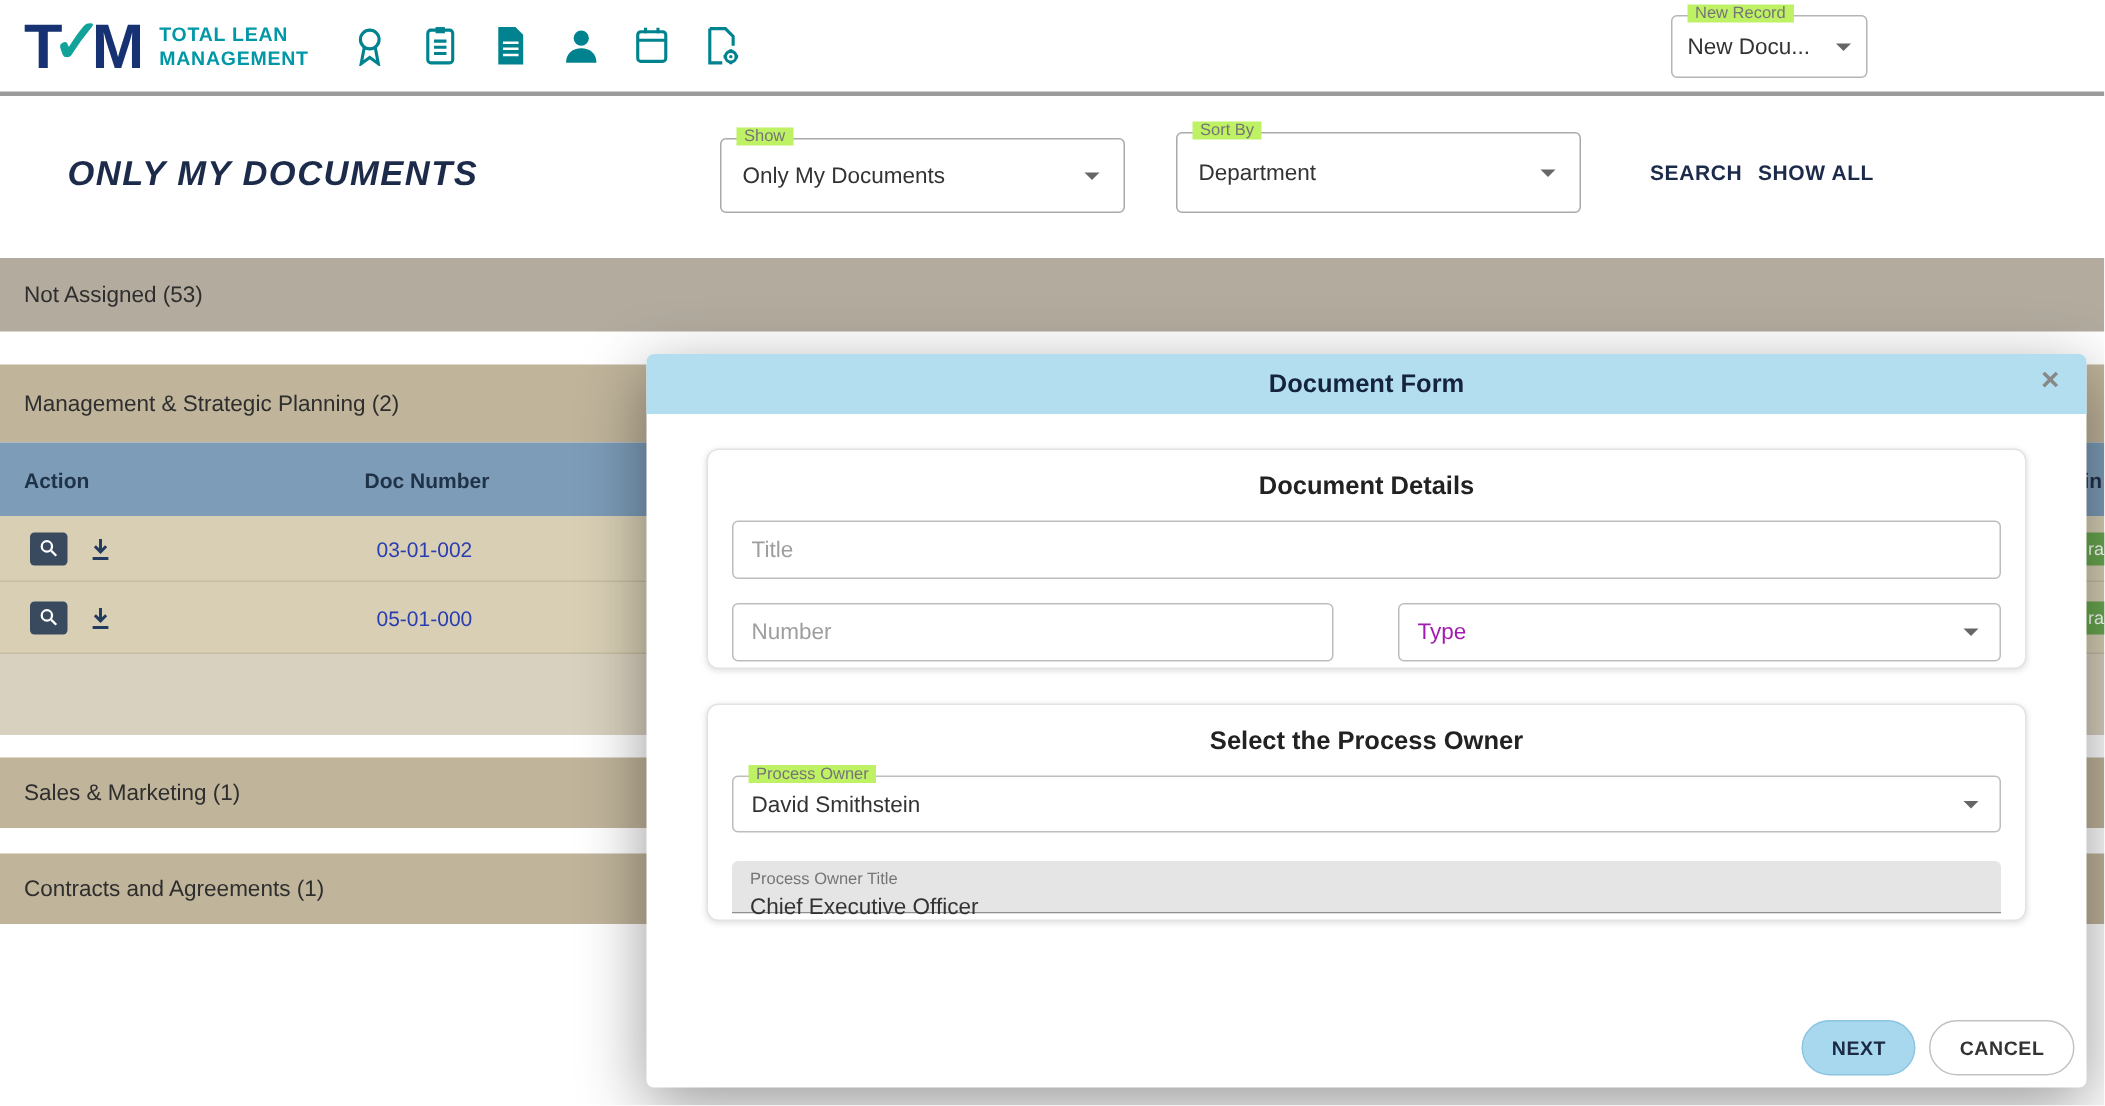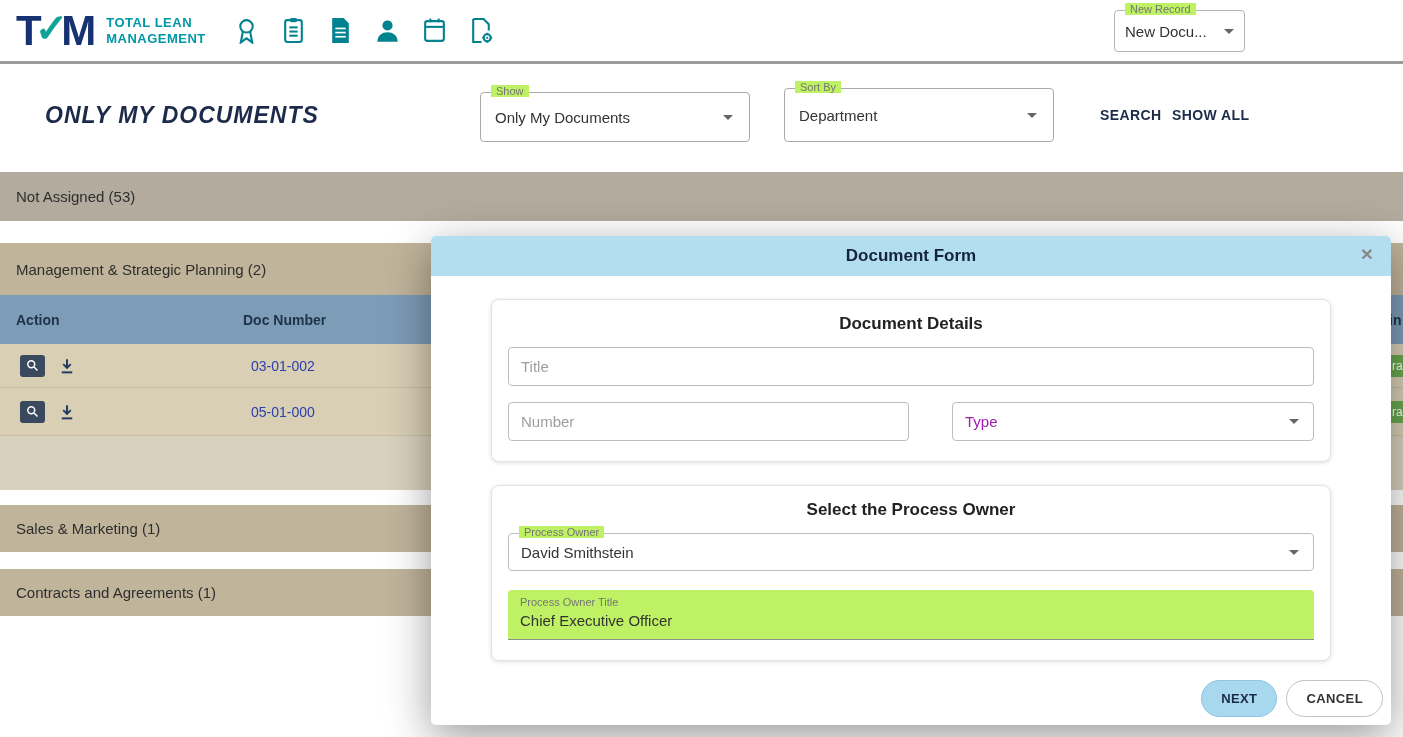--- a/index.html
+++ b/index.html
@@ -48,31 +48,31 @@
   .act-view { width:25px; height:22px; background:#39495e; border-radius:3px; display:flex; align-items:center; justify-content:center; cursor:pointer; }
   .act-download { display:flex; align-items:center; cursor:pointer; }
   .doc-link { position:absolute; left:251px; font-size:14px; color:#2a3eb1; cursor:pointer; }
   .status-chip { position:absolute; left:1384px; top:50%; transform:translateY(-50%); background:#6aa84f; color:#fff; font-size:12px; padding:4px 14px 4px 8px; border-radius:3px; }
   .empty-strip { height:54px; background:#d9d1bf; }
 
   
   .modal { position:absolute; left:431px; top:236px; width:960px; height:489px; background:#fff; border-radius:5px; box-shadow:0 12px 45px rgba(0,0,0,0.4); }
   .modal-header { position:relative; height:40px; background:#b3def0; border-radius:5px 5px 0 0; display:flex; align-items:center; justify-content:center; font-size:17px; font-weight:700; color:#15233f; }
   .modal-close { position:absolute; right:18px; top:7px; font-size:21px; color:#888; cursor:pointer; line-height:1; }
-  .card { margin:23px 60px 0; border:1px solid #e3e3e3; border-radius:8px; box-shadow:0 1px 4px rgba(0,0,0,0.13); padding-bottom:20px; background:#fff; }
+  .card { margin:23px 40px 0; border:1px solid #e3e3e3; border-radius:8px; box-shadow:0 1px 4px rgba(0,0,0,0.13); padding-bottom:4px; background:#fff; }
   .card-title { text-align:center; font-size:17px; font-weight:700; color:#222; margin:14px 0 13px; }
   .field-row { margin:0 16px; }
   .text-input { width:100%; height:39px; border:1px solid #bdbdbd; border-radius:4px; padding:0 12px; font-size:15px; color:#333; outline:none; background:#fff; font-family:"Liberation Sans", sans-serif; }
   .text-input::placeholder { color:#9e9e9e; }
   .two-col { display:flex; gap:43px; margin:16px 16px 0; }
   .col-number { width:401px; flex:none; }
   .fake-select { height:39px; border:1px solid #bdbdbd; border-radius:4px; display:flex; align-items:center; justify-content:space-between; padding:0 14px 0 12px; font-size:15px; cursor:pointer; background:#fff; }
   .col-type { flex:1; color:#a21caf; }
   .owner-select { position:relative; margin:6px 16px 19px; height:38px; color:#333; }
-  .owner-title-field { margin:0 16px; height:50px; background:#bef264; border-bottom:1px solid #8f8f8f; border-radius:4px 4px 0 0; padding:6px 12px 0; }
+  .owner-title-field { margin:0 16px; height:35px; background:#e5e5e5; border-bottom:1px solid #8f8f8f; border-radius:4px 4px 0 0; padding:6px 12px 0; }
   .ot-label { font-size:11px; color:#757575; }
   .ot-value { font-size:15px; color:#333; margin-top:4px; }
   .modal-actions { position:absolute; right:8px; bottom:8px; display:flex; gap:9px; }
   .pill-btn { height:37px; border-radius:19px; display:flex; align-items:center; padding:16px 19px; font-size:13px; font-weight:700; letter-spacing:0.4px; cursor:pointer; }
   .pill-next { background:#a8d8ee; border:1px solid #8cc4e2; color:#1b2a45; }
   .pill-cancel { background:#fff; border:1px solid #c2c2c2; color:#333; }
 </style>
 </head>
 <body>
 

